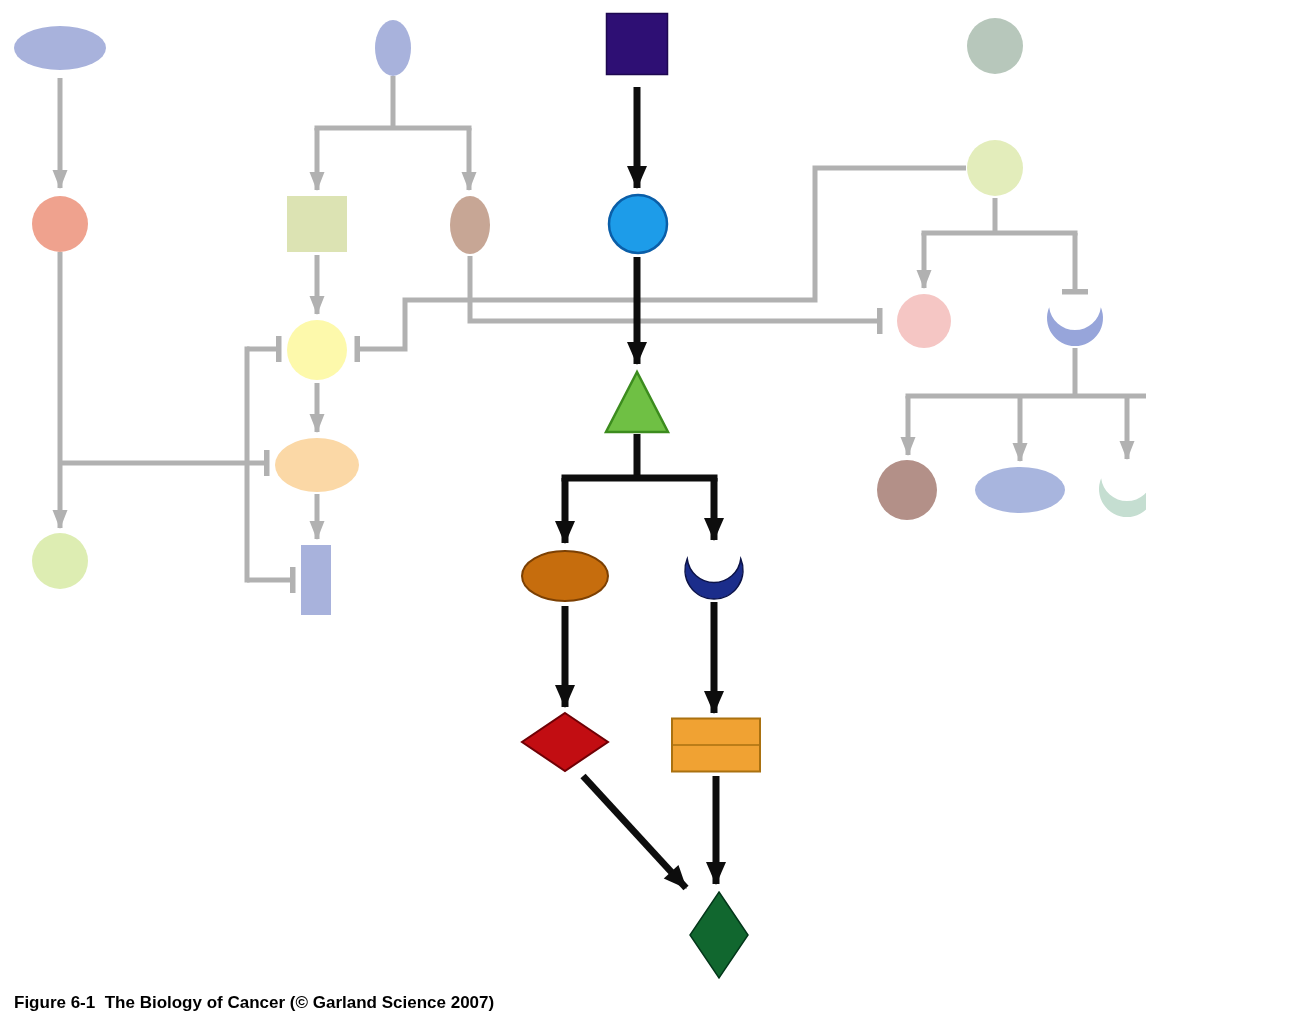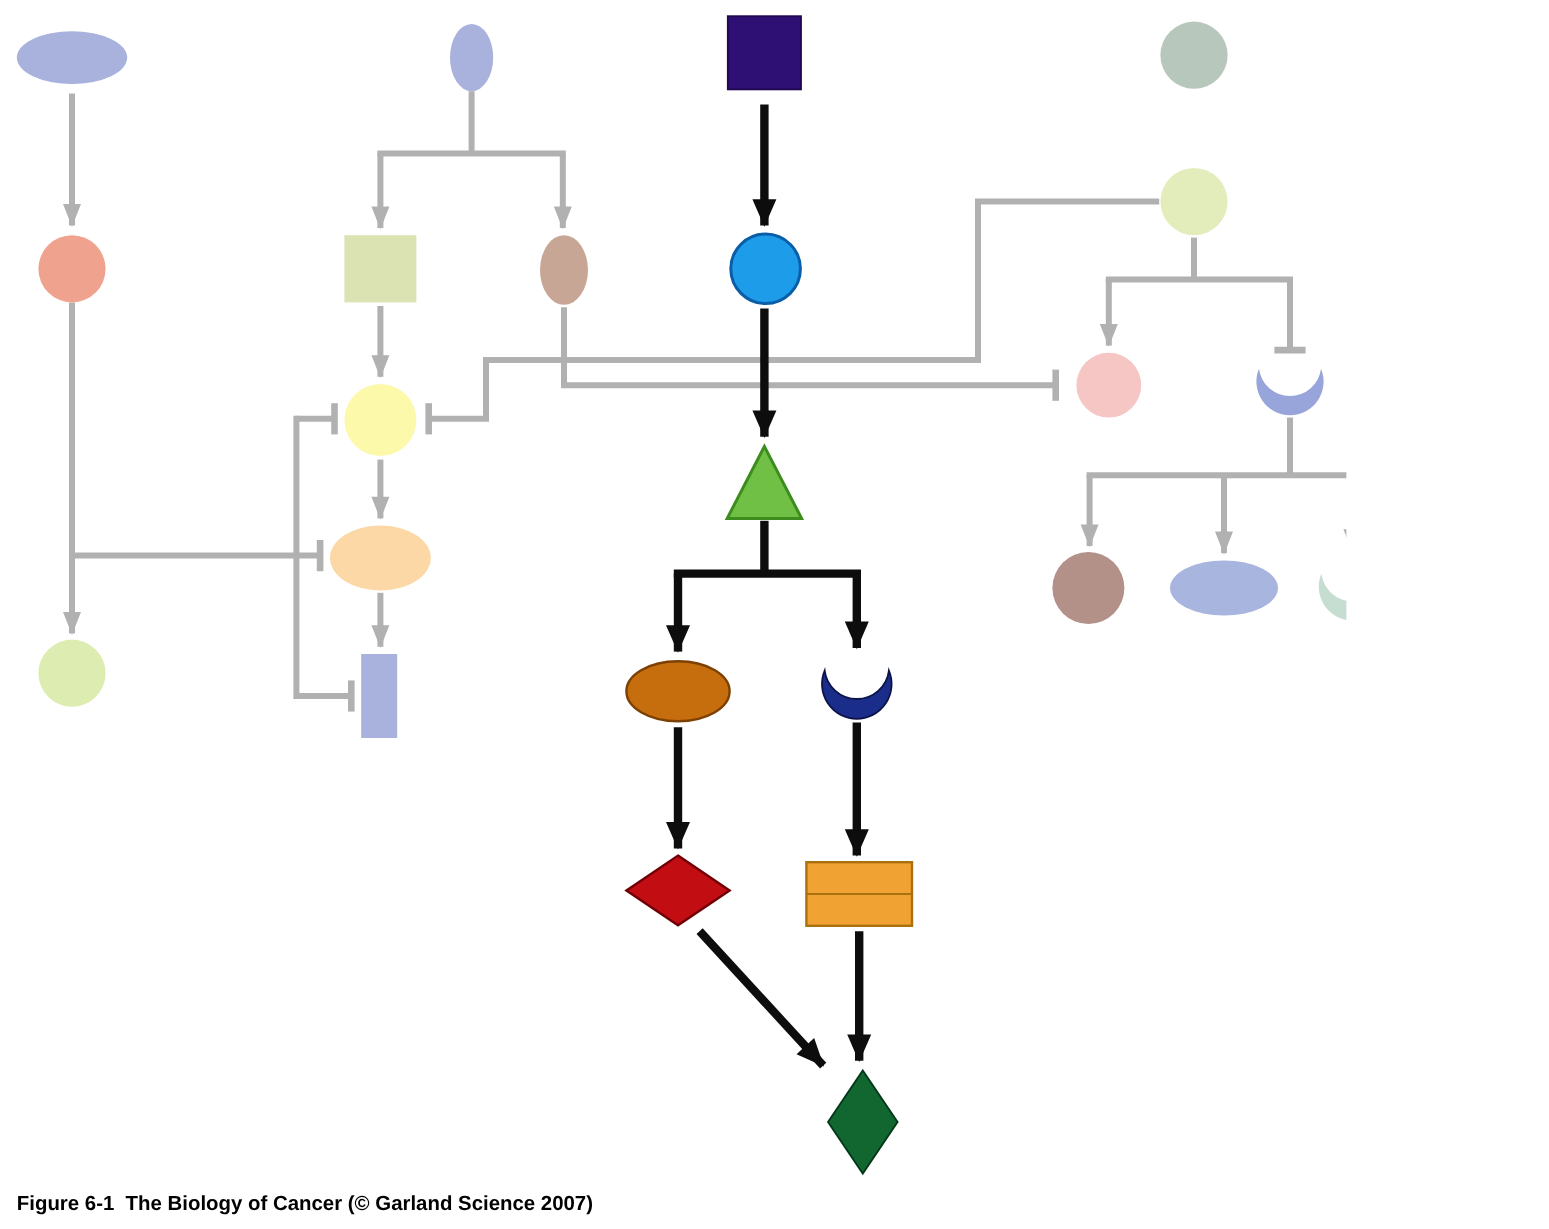--- a/index.html
+++ b/index.html
@@ -1,17 +1,17 @@
 <!DOCTYPE html>
 <html><head>
 <meta charset="utf-8">
 <style>
   html,body{margin:0;padding:0;background:#ffffff;}
   .figure{position:relative;width:1122px;height:1024px;background:#ffffff;overflow:hidden;
-          font-family:"Liberation Sans",sans-serif;}
+          font-family:"Liberation Sans",sans-serif;padding-left:24px;}
   .figure svg{position:absolute;left:0;top:0;}
   .caption{position:absolute;left:14px;top:993px;font-size:17px;font-weight:700;color:#000;
            white-space:pre;font-family:"Liberation Sans",sans-serif;}
 </style>
 </head>
 <body>
 
 <div class="figure">
   <svg id="diagram" width="1291" height="1024" viewBox="0 0 1291 1024">
       <defs>

